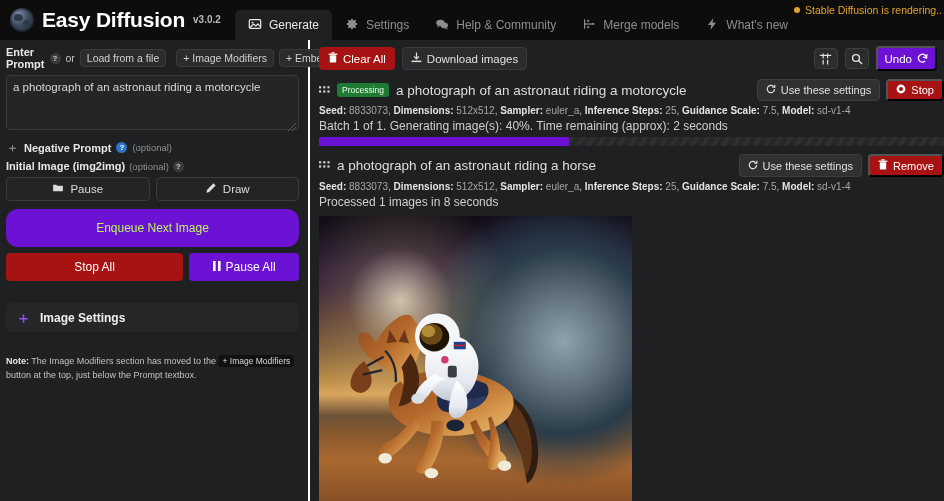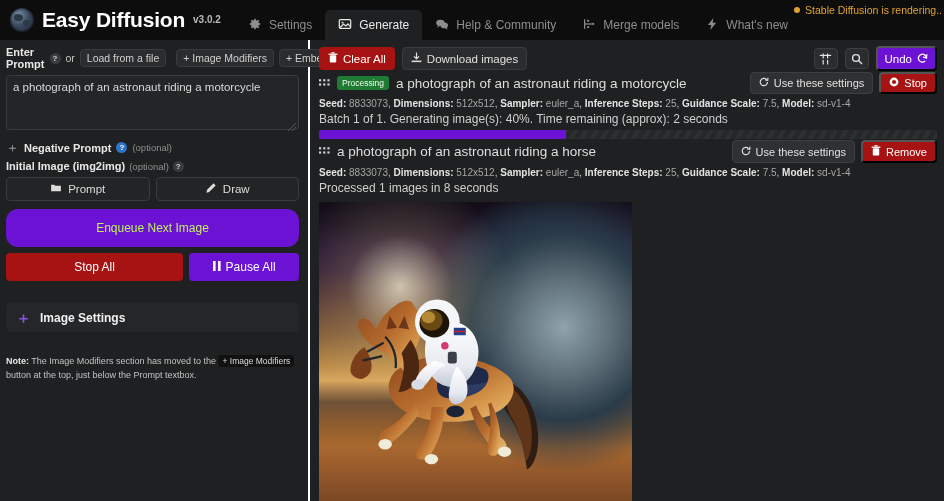--- a/index.html
+++ b/index.html
@@ -165,21 +165,21 @@
   .tb-clear { background: #a71212; color: #fff; }
   .tb-download { background: #2b2c2e; border-color: #3a3b3d; color: #e0e0e0; }
   .tb-icon-btn {
     background: #2b2c2e; border: 1px solid #3d3e40; border-radius: 4px;
     width: 24px; height: 21px; display: flex; align-items: center; justify-content: center;
     cursor: pointer; color: #e2e2e2;
   }
   .tb-undo { background: #6b12d4; color: #fff; border-radius: 4px; font-size: 11.5px;
              padding: 4px 7px; display: flex; align-items: center; gap: 5px; cursor: pointer; }
 
-  .task { margin-top: 1px; padding-right: 7px; }
+  .task { margin-top: 8px; }
   .task-head { display: flex; align-items: center; gap: 7px; }
   .grip { color: #cfcfcf; flex: none; line-height: 0; }
   .badge {
     background: #1f7a33; color: #e9ffe9; font-size: 8.5px;
     border-radius: 3px; padding: 2px 5px; font-weight: normal;
   }
   .task-title { font-size: 13.5px; color: #dedede; white-space: nowrap; overflow: hidden; }
   .task-actions { margin-left: auto; display: flex; gap: 6px; flex: none; }
   .act-btn {
     display: flex; align-items: center; gap: 5px; border-radius: 4px;
@@ -225,39 +225,39 @@
 <body>
 
 <div class="topbar">
   <div class="brand">
     <div class="brand-logo"></div>
     <div class="brand-name">Easy Diffusion</div>
     <div class="brand-ver">v3.0.2</div>
   </div>
 
   <div class="tabs">
-    <div class="tab">
-      <span>
-        <svg viewBox="0 0 16 16" fill="#8e8e8e">
-          <path d="M8 5.2A2.8 2.8 0 1 0 8 10.8 2.8 2.8 0 0 0 8 5.2zm0 4.2a1.4 1.4 0 1 1 0-2.8 1.4 1.4 0 0 1 0 2.8z"></path>
-          <path d="M14 8.8v-1.6l-1.6-.3a4.6 4.6 0 0 0-.5-1.2l.9-1.3-1.2-1.2-1.3.9a4.6 4.6 0 0 0-1.2-.5L8.8 2H7.2l-.3 1.6a4.6 4.6 0 0 0-1.2.5l-1.3-.9-1.2 1.2.9 1.3a4.6 4.6 0 0 0-.5 1.2L2 7.2v1.6l1.6.3c.1.43.27.83.5 1.2l-.9 1.3 1.2 1.2 1.3-.9c.37.23.77.4 1.2.5l.3 1.6h1.6l.3-1.6c.43-.1.83-.27 1.2-.5l1.3.9 1.2-1.2-.9-1.3c.23-.37.4-.77.5-1.2L14 8.8z"></path>
-        </svg>
-      </span>
-      <span>Settings</span>
-    </div>
-
     <div class="tab active">
       <span>
         <svg viewBox="0 0 16 16" fill="none" stroke="#e8e8e8" stroke-width="1.4">
           <rect x="1.5" y="3" width="13" height="10" rx="1.2"></rect>
           <circle cx="5.2" cy="6.4" r="1.1" fill="#e8e8e8" stroke="none"></circle>
           <path d="M2.4 12 L6.4 8 L9 10.3 L11.4 7.8 L13.6 10.6"></path>
         </svg>
       </span>
       <span>Generate</span>
+    </div>
+
+    <div class="tab">
+      <span>
+        <svg viewBox="0 0 16 16" fill="#8e8e8e">
+          <path d="M8 5.2A2.8 2.8 0 1 0 8 10.8 2.8 2.8 0 0 0 8 5.2zm0 4.2a1.4 1.4 0 1 1 0-2.8 1.4 1.4 0 0 1 0 2.8z"></path>
+          <path d="M14 8.8v-1.6l-1.6-.3a4.6 4.6 0 0 0-.5-1.2l.9-1.3-1.2-1.2-1.3.9a4.6 4.6 0 0 0-1.2-.5L8.8 2H7.2l-.3 1.6a4.6 4.6 0 0 0-1.2.5l-1.3-.9-1.2 1.2.9 1.3a4.6 4.6 0 0 0-.5 1.2L2 7.2v1.6l1.6.3c.1.43.27.83.5 1.2l-.9 1.3 1.2 1.2 1.3-.9c.37.23.77.4 1.2.5l.3 1.6h1.6l.3-1.6c.43-.1.83-.27 1.2-.5l1.3.9 1.2-1.2-.9-1.3c.23-.37.4-.77.5-1.2L14 8.8z"></path>
+        </svg>
+      </span>
+      <span>Settings</span>
     </div>
 
     <div class="tab">
       <span>
         <svg viewBox="0 0 16 16" fill="#8e8e8e">
           <ellipse cx="6.2" cy="6.6" rx="4.8" ry="3.6"></ellipse>
           <path d="M3.4 9.4 L2.2 12 L5.6 10.4 Z"></path>
           <ellipse cx="10.6" cy="9.6" rx="4.2" ry="3.2"></ellipse>
           <path d="M13.4 11.9 L14.6 14.2 L11.4 12.9 Z"></path>
         </svg>
@@ -326,21 +326,21 @@
       <span class="helpicon">?</span>
     </div>
 
     <div class="btn-row">
       <button class="flat-btn">
         <span>
           <svg viewBox="0 0 16 16" fill="#dcdcdc">
               <path d="M1.5 3.6h4.2l1.1 1.3h7.7v7.5H1.5z"></path>
             </svg>
         </span>
-        <span>Prompt</span>
+        <span>Pause</span>
       </button>
       <button class="flat-btn">
         <span>
           <svg viewBox="0 0 16 16" fill="#dcdcdc">
               <path d="M11.4 1.8 L14.2 4.6 L5.6 13.2 L1.8 14.2 L2.8 10.4 Z"></path>
             </svg>
         </span>
         <span>Draw</span>
       </button>
     </div>

